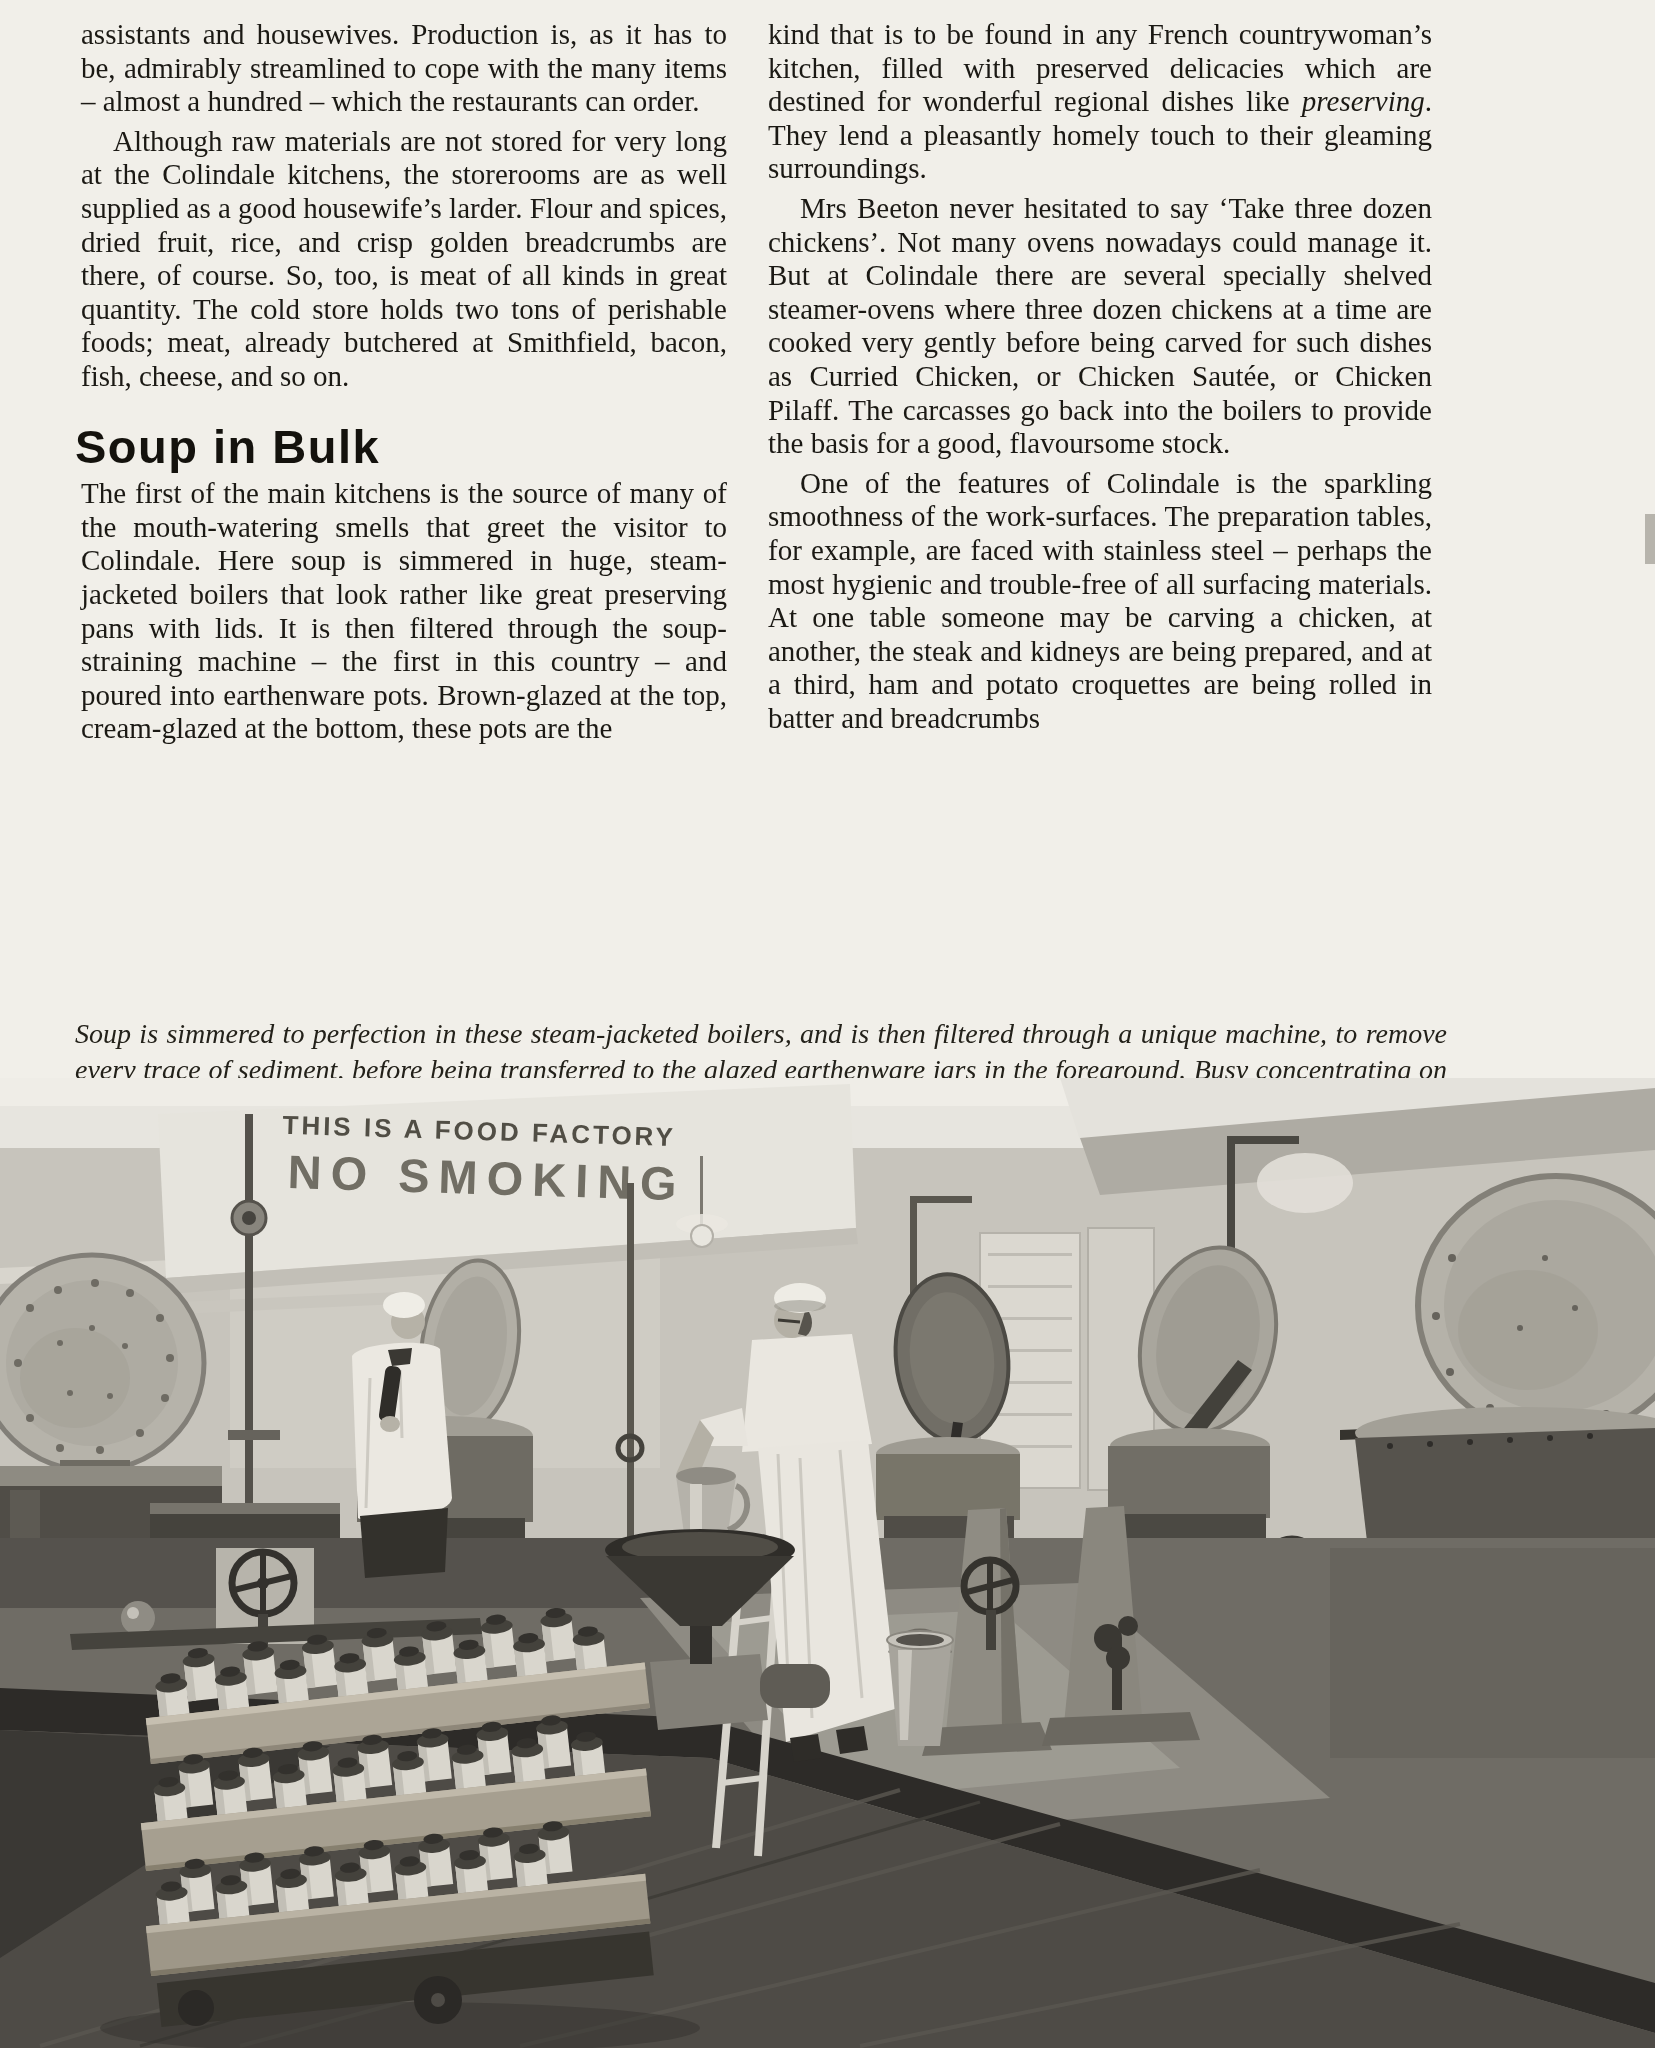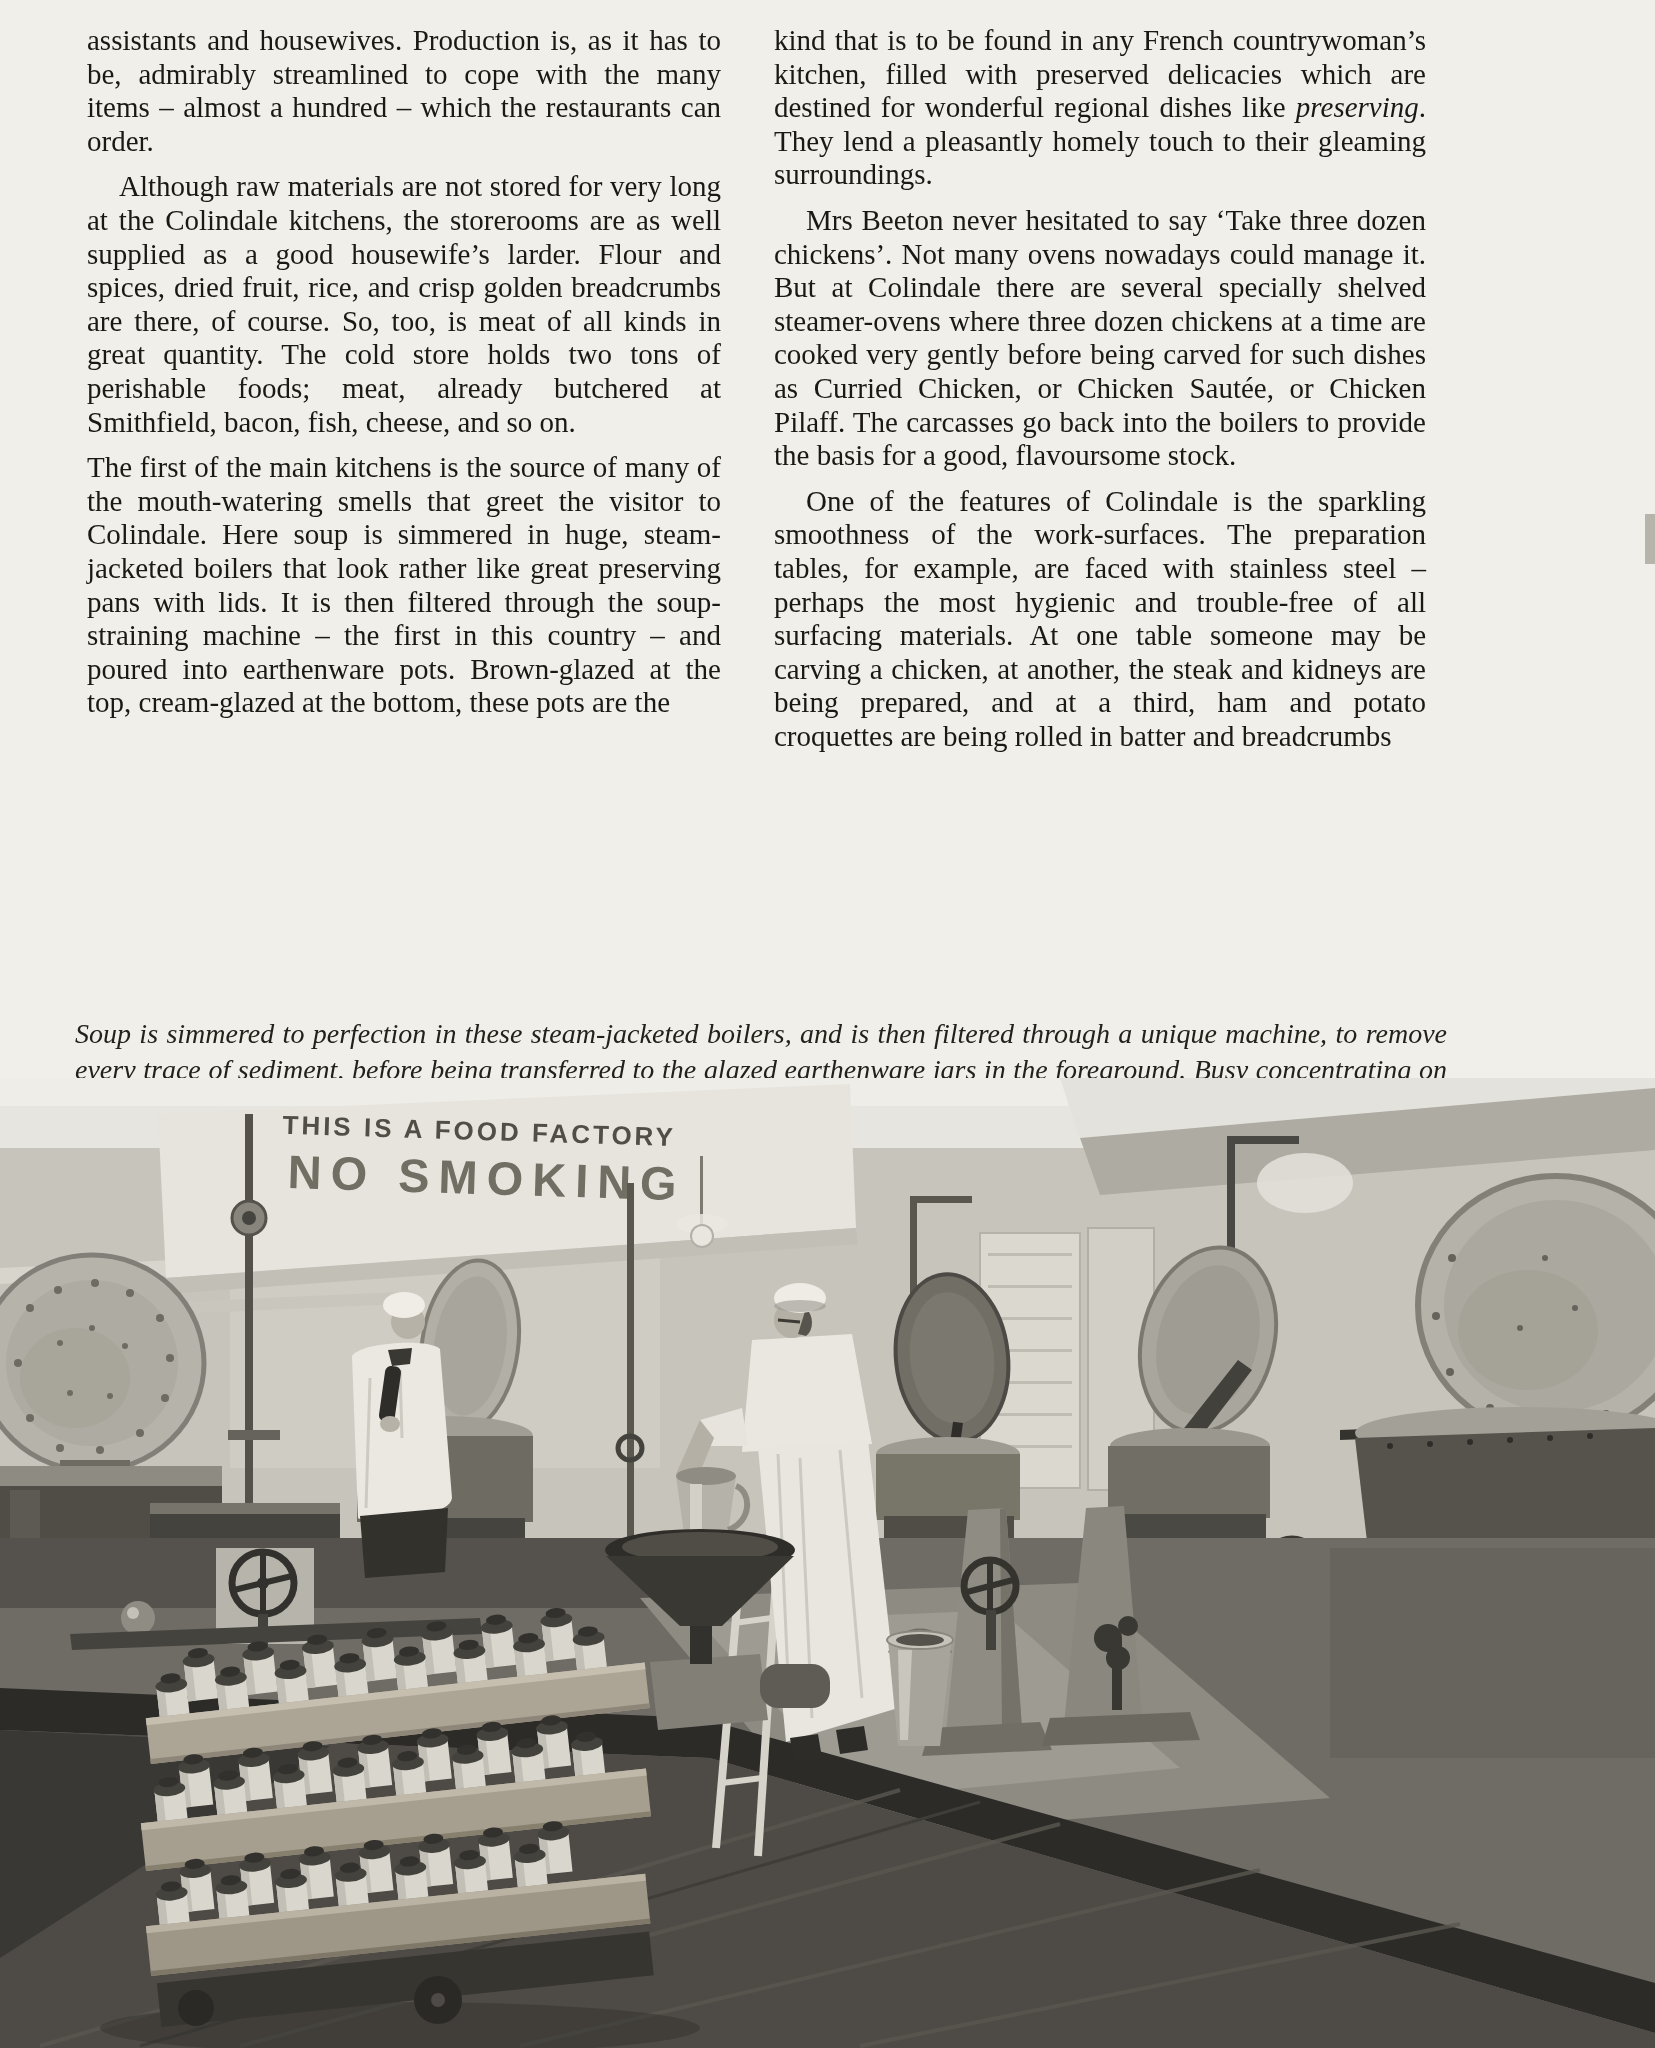--- a/index.html
+++ b/index.html
@@ -1,40 +1,41 @@
 <!DOCTYPE html>
 <html><head>
 <meta charset="utf-8">
 <style>
   html,body{margin:0;padding:0;}
   body{width:1655px;height:2048px;position:relative;background:#f1efe9;overflow:hidden;}
   .col{position:absolute;top:12px;font-family:"Liberation Serif",serif;font-size:29px;line-height:33.6px;
        text-align:justify;color:#1b1914;}
   .col-left{left:75px;width:658px;}
   .col-right{left:762px;width:676px;}
-  .col p{margin:12px;}
+  .col p{margin:6px;}
   .col p.indent{text-indent:32px;}
   .heading{font-family:"Liberation Sans",sans-serif;font-weight:700;font-size:47px;letter-spacing:1.5px;
            margin:36px 0 14px 0;color:#14120d;}
   .caption{position:absolute;left:75px;top:988px;width:1372px;font-family:"Liberation Serif",serif;
            font-style:italic;font-size:28px;line-height:35.5px;text-align:justify;color:#23211a;}
   .photo{position:absolute;left:0;top:1078px;width:1655px;height:970px;}
   .photo svg{display:block;}
   .edge-artifact{position:absolute;right:0;top:514px;width:10px;height:50px;background:#b7b4ac;}
   .sign-l1{font-family:"Liberation Sans",sans-serif;font-weight:700;}
   .sign-l2{font-family:"Liberation Sans",sans-serif;font-weight:700;}
 </style>
 </head>
 <body>
 
 <div>
 
   <div class="col col-left">
     <p>assistants and housewives. Production is, as it has to be, admirably streamlined to cope with the many items – almost a hundred – which the restaurants can order.</p>
     <p class="indent">Although raw materials are not stored for very long at the Colindale kitchens, the storerooms are as well supplied as a good housewife’s larder. Flour and spices, dried fruit, rice, and crisp golden breadcrumbs are there, of course. So, too, is meat of all kinds in great quantity. The cold store holds two tons of perishable foods; meat, already butchered at Smithfield, bacon, fish, cheese, and so on.</p>
+    <h2 class="heading">Soup in Bulk</h2>
     <p>The first of the main kitchens is the source of many of the mouth-watering smells that greet the visitor to Colindale. Here soup is simmered in huge, steam-jacketed boilers that look rather like great preserving pans with lids. It is then filtered through the soup-straining machine – the first in this country – and poured into earthenware pots. Brown-glazed at the top, cream-glazed at the bottom, these pots are the</p>
   </div>
 
   <div class="col col-right">
     <p><span>kind that is to be found in any French countrywoman’s kitchen, filled with preserved delicacies which are destined for wonderful regional dishes like </span><i>preserving</i><span>. They lend a pleasantly homely touch to their gleaming surroundings.</span></p>
     <p class="indent">Mrs Beeton never hesitated to say ‘Take three dozen chickens’. Not many ovens nowadays could manage it. But at Colindale there are several specially shelved steamer-ovens where three dozen chickens at a time are cooked very gently before being carved for such dishes as Curried Chicken, or Chicken Sautée, or Chicken Pilaff. The carcasses go back into the boilers to provide the basis for a good, flavoursome stock.</p>
     <p class="indent">One of the features of Colindale is the sparkling smoothness of the work-surfaces. The preparation tables, for example, are faced with stainless steel – perhaps the most hygienic and trouble-free of all surfacing materials. At one table someone may be carving a chicken, at another, the steak and kidneys are being prepared, and at a third, ham and potato croquettes are being rolled in batter and breadcrumbs</p>
   </div>
 
   <p class="caption">Soup is simmered to perfection in these steam-jacketed boilers, and is then filtered through a unique machine, to remove every trace of sediment, before being transferred to the glazed earthenware jars in the foreground. Busy concentrating on the task are Mr Allen’s versatile assistant, Mr D. G. Talbot, and Mr Frank Marshall</p>

